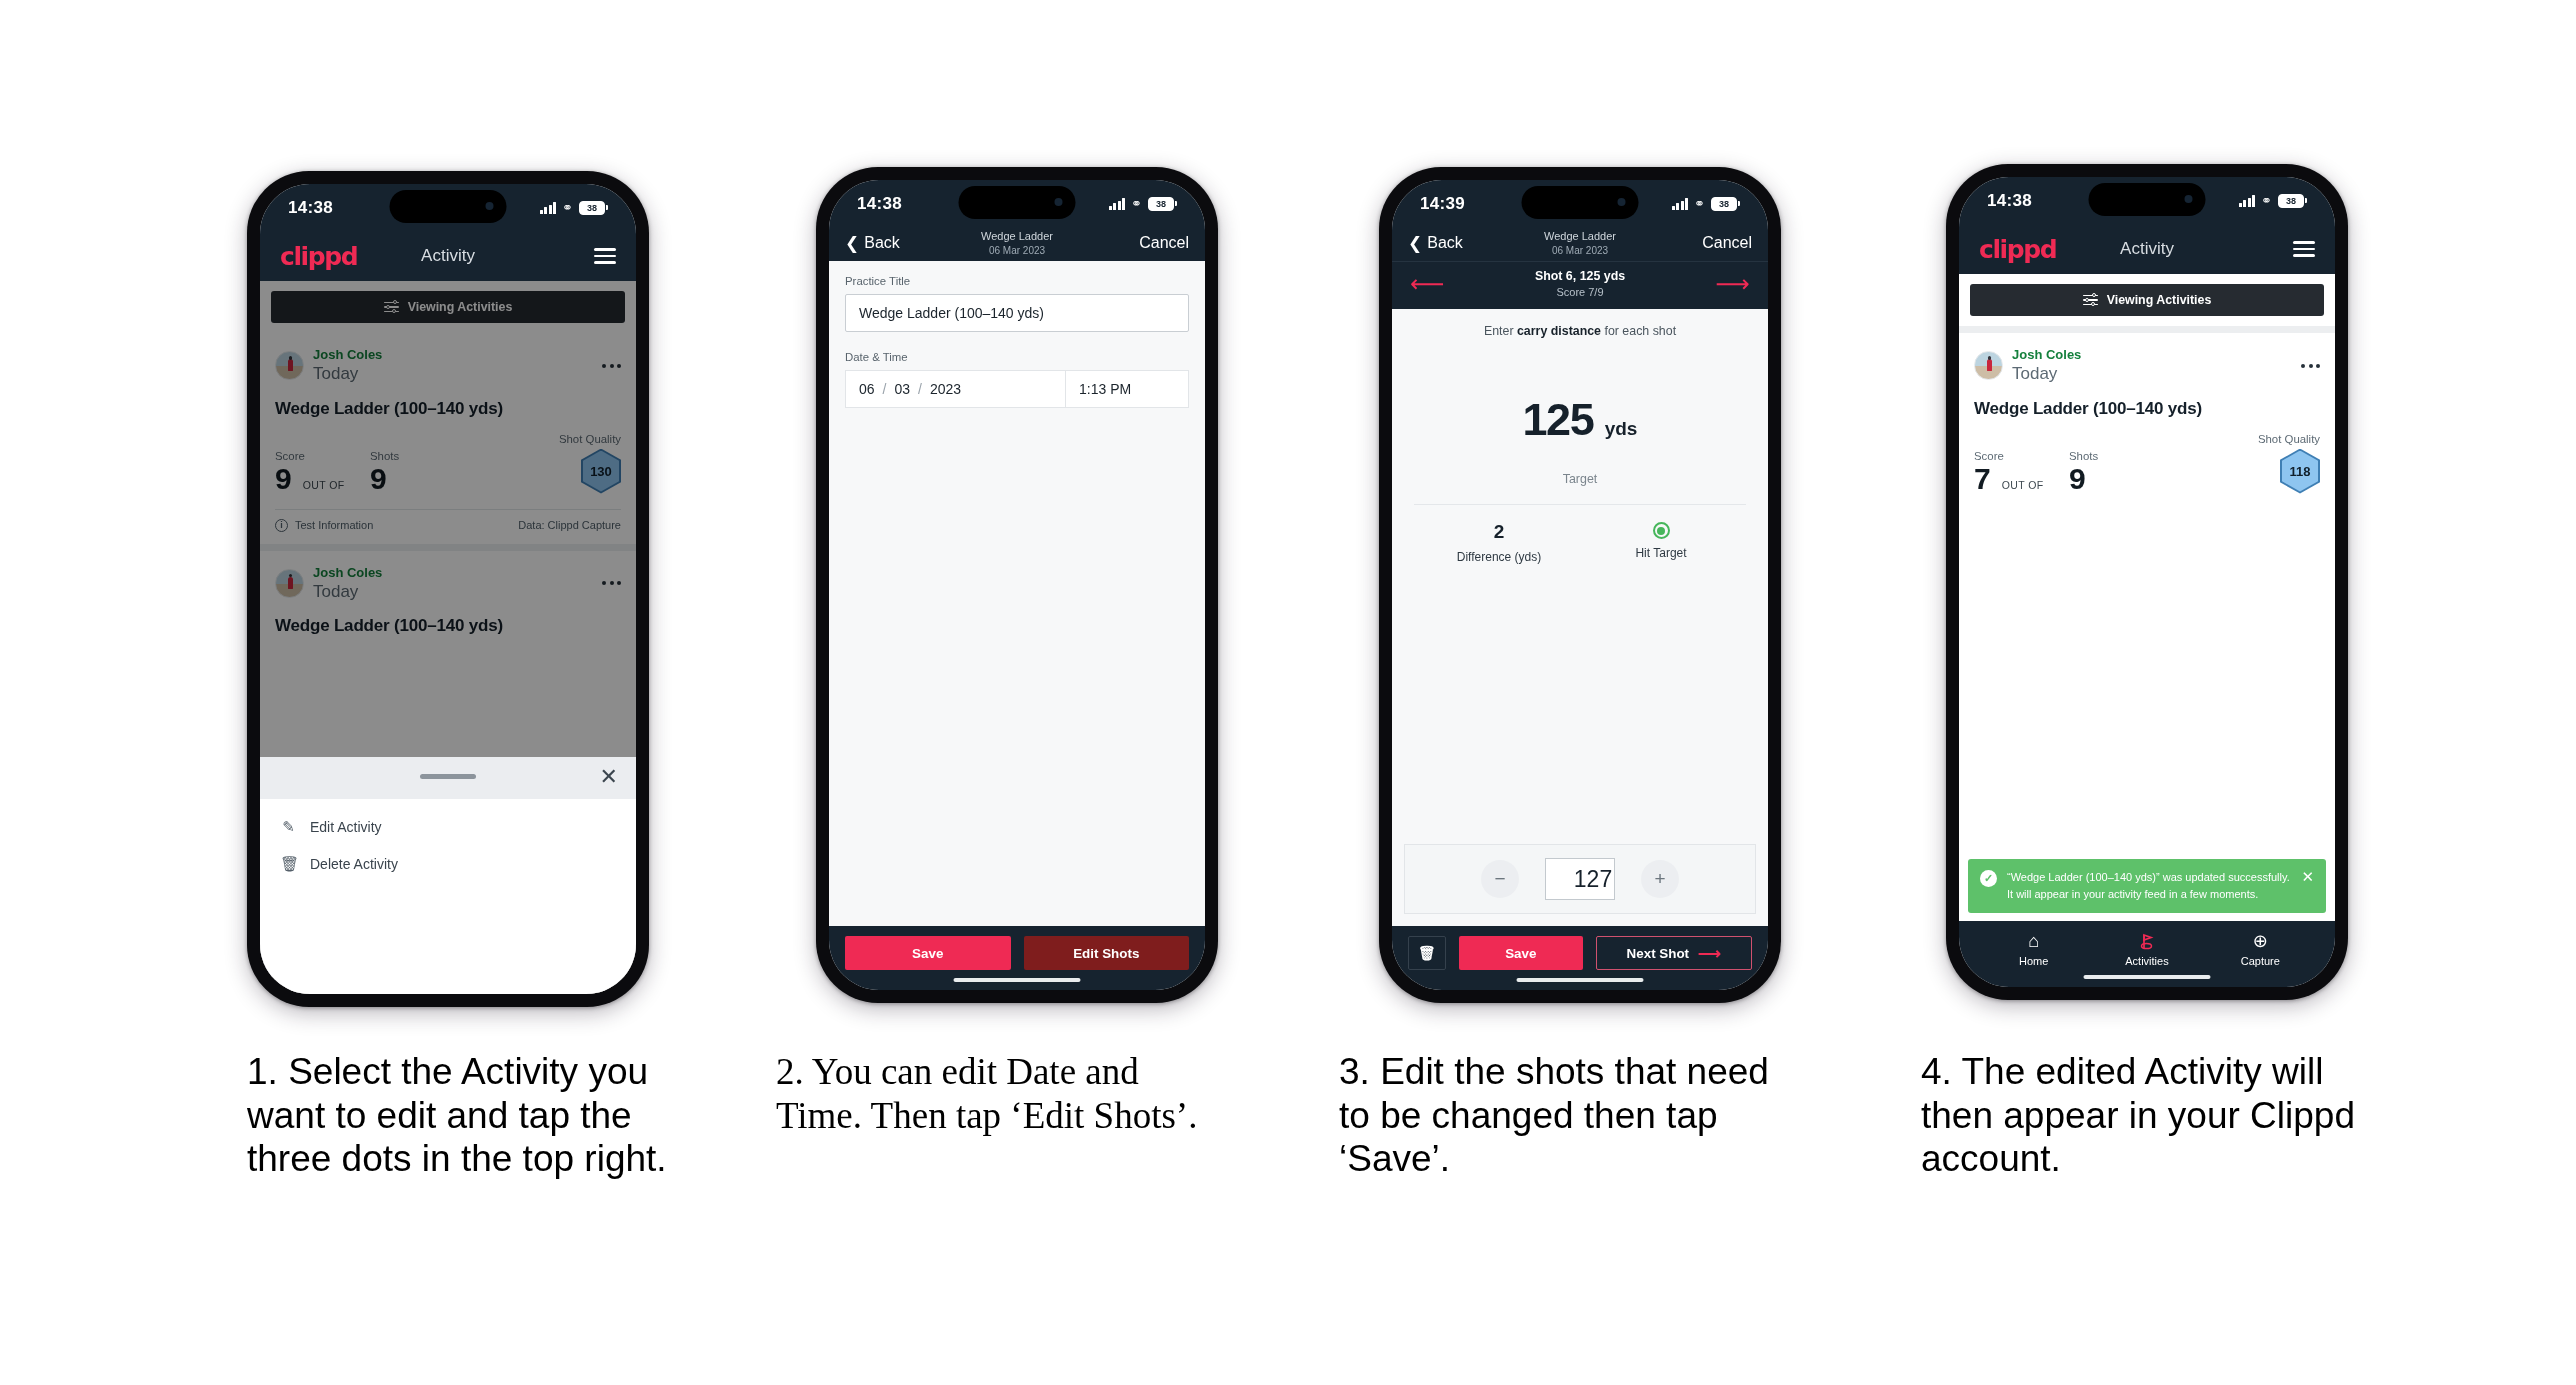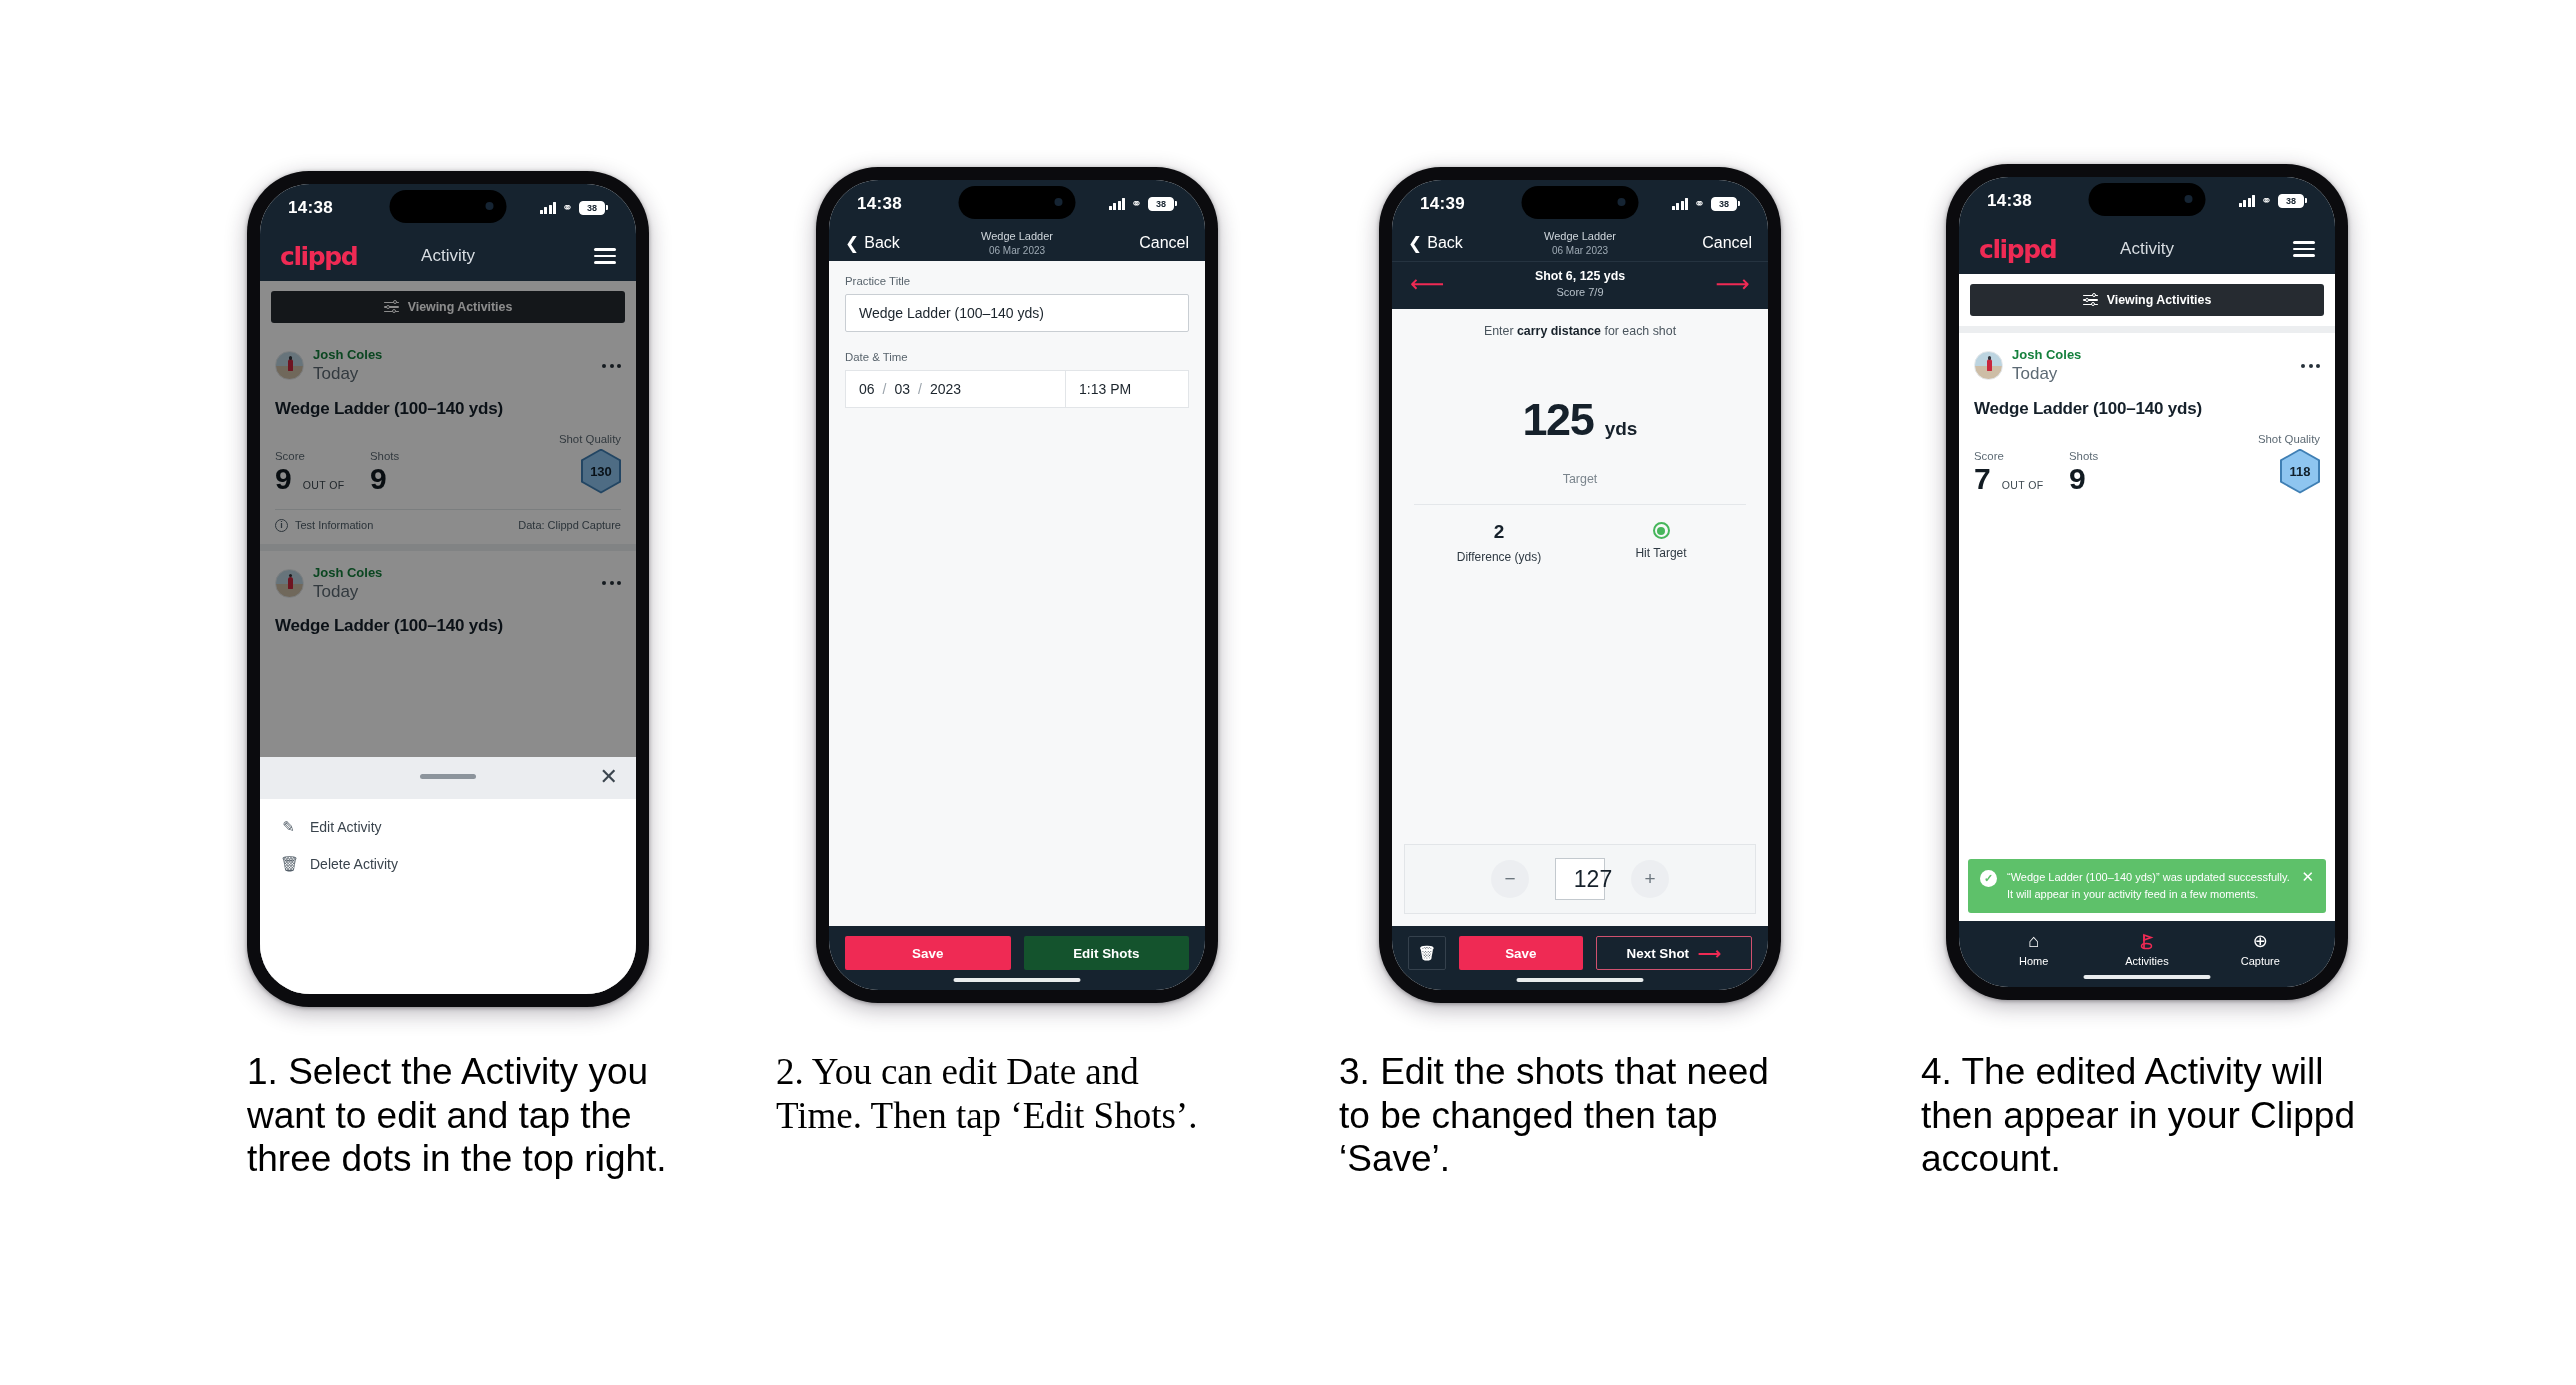--- a/index.html
+++ b/index.html
@@ -190,21 +190,21 @@
   .fgap { height:19px; }
   .dtrow { display:flex; background:#fff; border:1px solid #e2e5e8; height:38px; }
   .dt-date { flex:1 1 auto; display:flex;align-items:center;gap:8px;padding:0 13px; font-size:14px;color:#1b242c;}
   .dt-date .sl { color:#9aa3ab; }
   .dt-time { width:123px; border-left:1px solid #e2e5e8; display:flex;align-items:center;padding:0 13px; font-size:14px;color:#1b242c;}
 
   .btnbar { flex:0 0 auto; background:#16232f; padding:10px 16px 20px; display:flex; gap:13px; position:relative;}
   .btn { height:34px; border-radius:2px; display:flex;align-items:center;justify-content:center;
          font-size:13.4px; font-weight:bold; color:#fff; }
   .btn-save { background:#ef2a54; flex:1 1 0; }
-  .btn-grey { background:#14532d; flex:1 1 0; }
+  .btn-grey { background:#7f1d1d; flex:1 1 0; }
   .btn-trash { background:#16232f; border:1px solid #35414d; width:38px; color:#fff; font-size:14px; }
   .btn-next { background:transparent; border:1px solid #d0516f; flex:1.25 1 0; gap:9px; }
   .homebar { position:absolute; left:50%; transform:translateX(-50%); bottom:8px; width:127px;height:4.5px;border-radius:3px;background:#e9ecee;}
 
   
   .shotbody { background:#f7f8f9; flex:1 1 auto; display:flex; flex-direction:column; padding-top:15px; }
   .hint { text-align:center; font-size:12.4px; color:#4a555e; }
   .hint b { color:#18222b; }
   .target-wrap { margin-top:56px; text-align:center; }
   .tgt-num { font-size:45px; font-weight:bold; color:#16212b; letter-spacing:-1.5px; }
@@ -213,21 +213,21 @@
   .divider { height:1px; background:#e4e7ea; margin:18px 22px 0; }
   .two { display:flex; margin-top:16px; padding:0 26px; }
   .two > div { flex:1 1 0; text-align:center; }
   .diff-num { font-size:19px; font-weight:bold; color:#16212b; }
   .two-lbl { font-size:12px; color:#2f3a43; margin-top:7px; }
   .hit-ring { width:17px;height:17px;border-radius:50%;border:2px solid #46b65b; display:inline-flex;align-items:center;justify-content:center;}
   .hit-ring i { width:8px;height:8px;border-radius:50%;background:#46b65b;display:block;}
   .stepper-wrap { margin-top:auto; padding:0 12px 12px; }
   .stepper { border:1px solid #e2e5e8; background:#f4f6f7; height:70px; display:flex;align-items:center;justify-content:center; gap:26px;}
   .circ { width:38px;height:38px;border-radius:50%;background:#eceef1;display:flex;align-items:center;justify-content:center;color:#6c767e;font-size:19px;}
-  .numbox { width:50px;height:42px;border:1px solid #c3c9ce;background:#fff;display:flex;align-items:center;justify-content:center;font-size:23px;color:#16212b;padding-left:26px;}
+  .numbox { width:70px;height:42px;border:1px solid #c3c9ce;background:#fff;display:flex;align-items:center;justify-content:center;font-size:23px;color:#16212b;padding-left:26px;}
 
   
   .empty { text-align:center; padding: 44px 0 18px; background:#fff; }
   .empty-txt1 { font-size:13px; font-weight:bold; color:#16212b; margin-top:10px; }
   .empty-txt2 { font-size:12.4px; color:#4b5660; margin-top:4px; }
   .toast {
     position:absolute; left:9px; right:9px; bottom:8px;
     background:#5ec16a; border-radius:3px; padding:10px 12px;
     display:flex; gap:10px; align-items:flex-start;
   }

